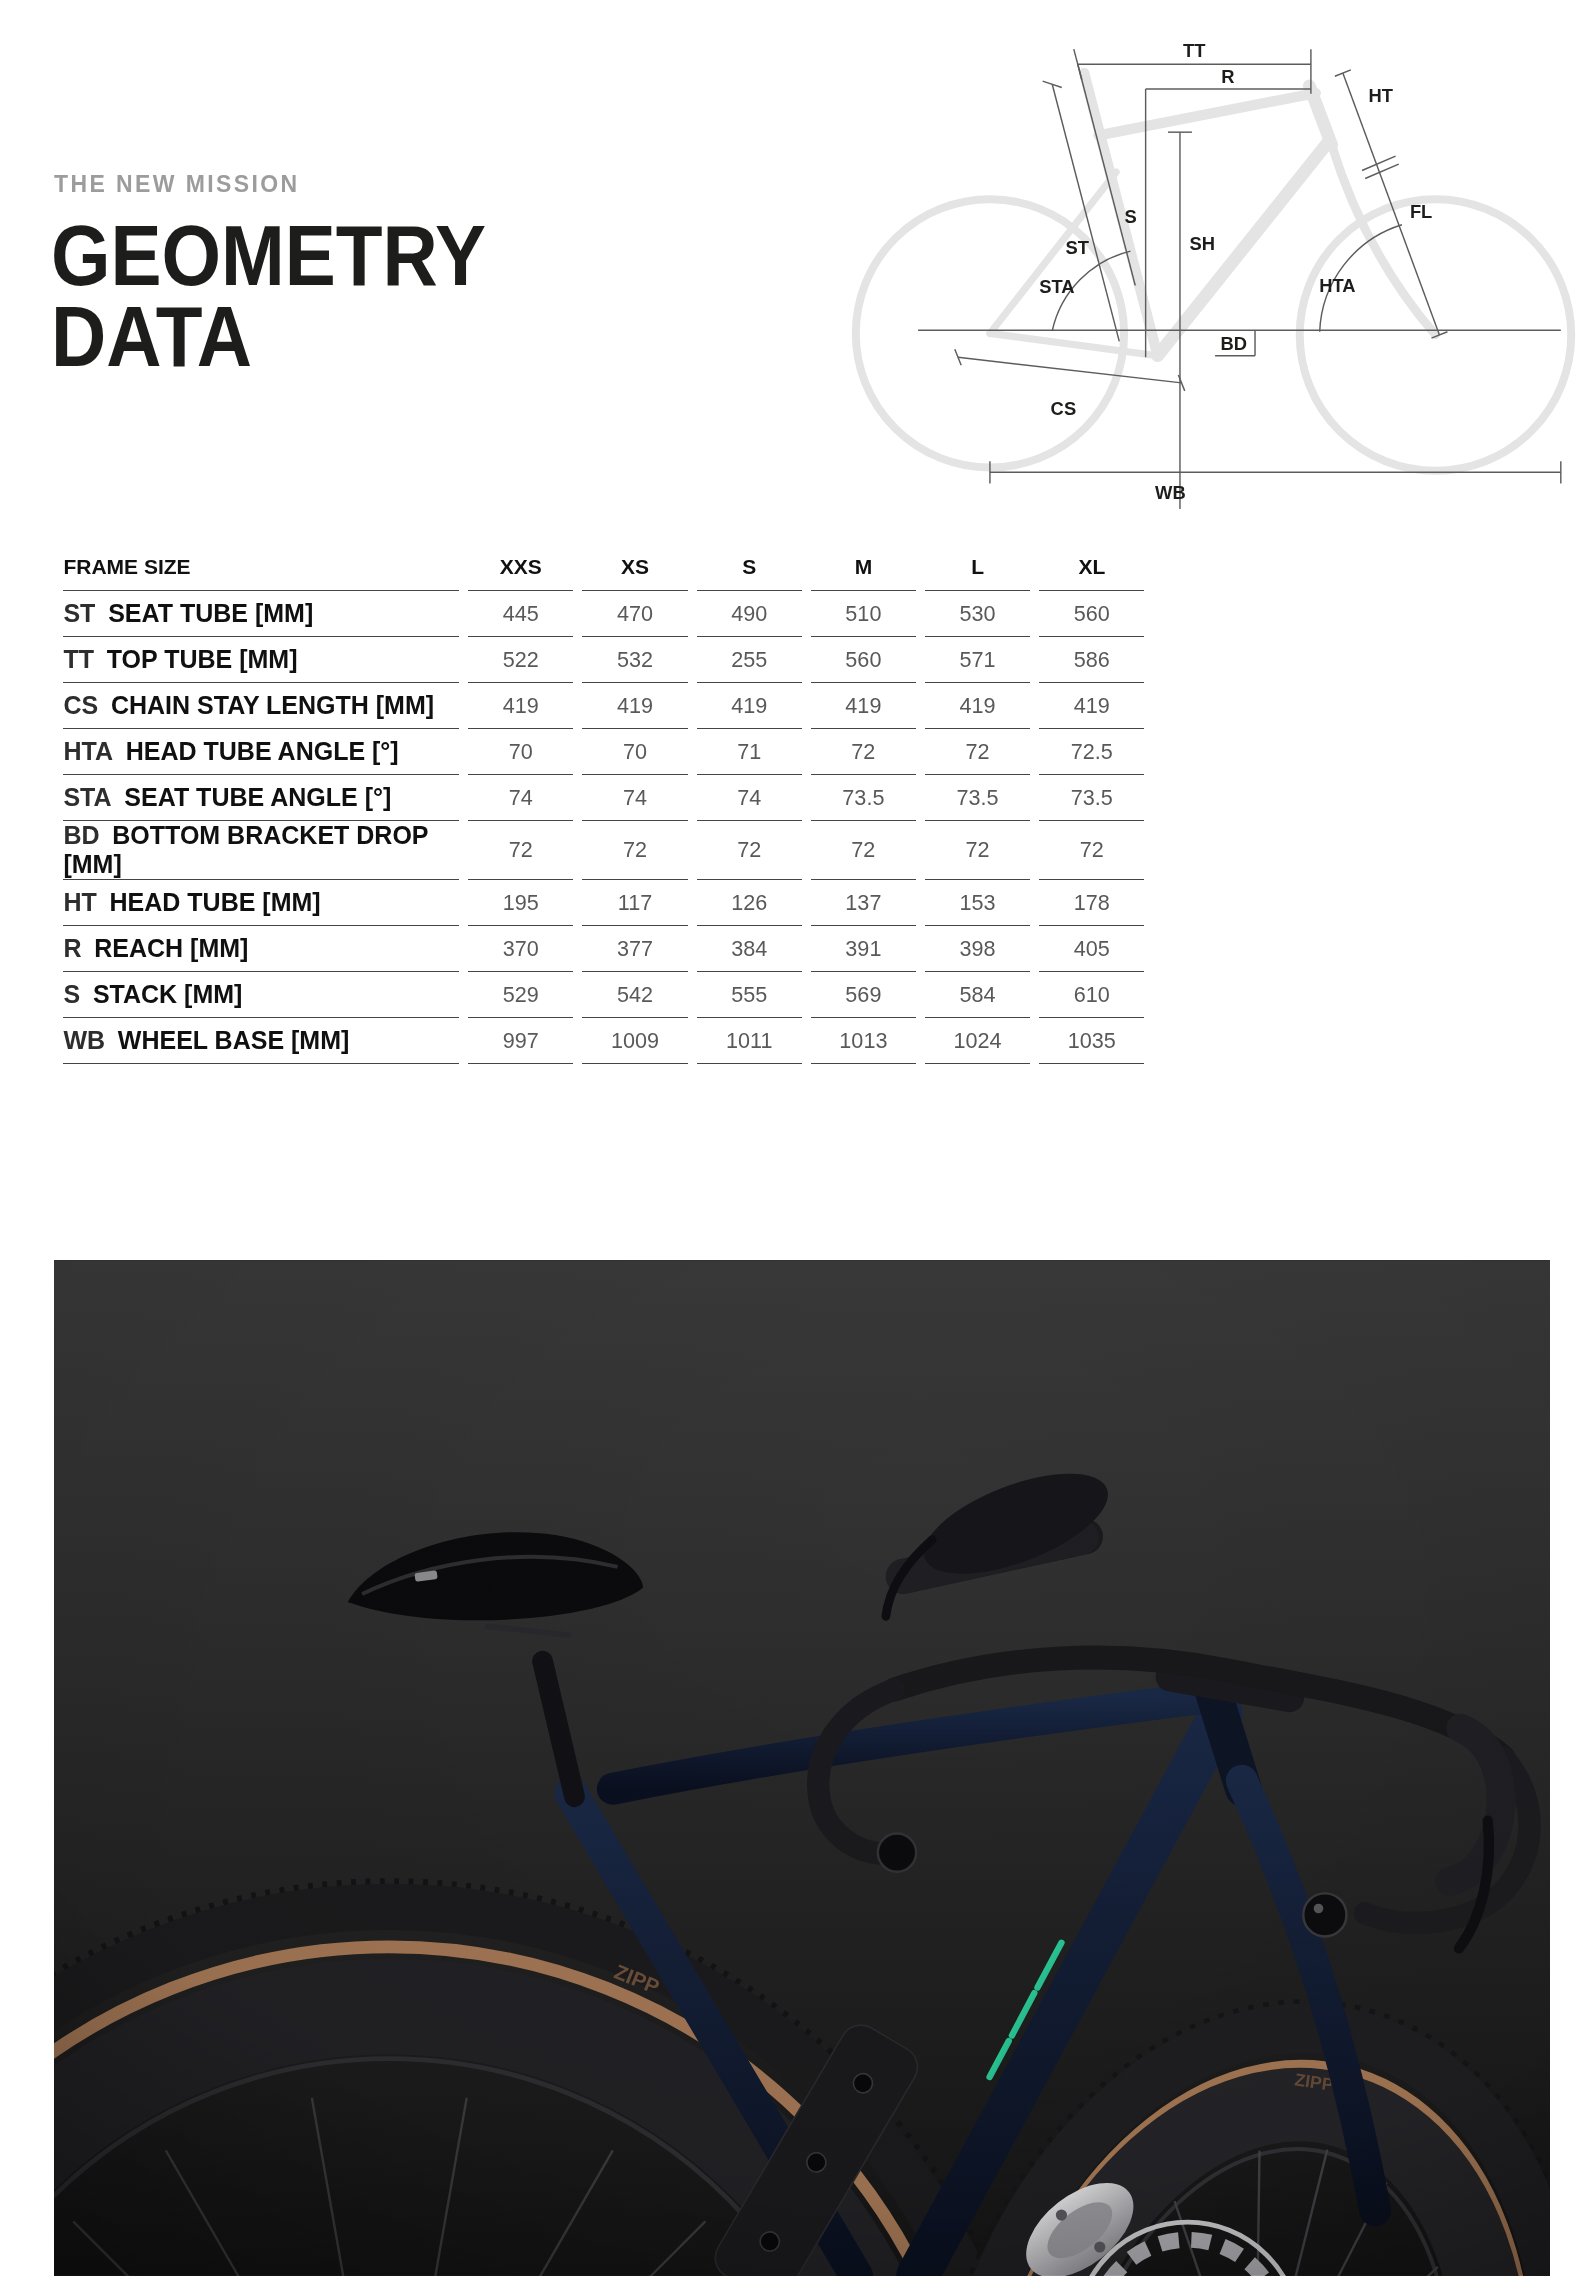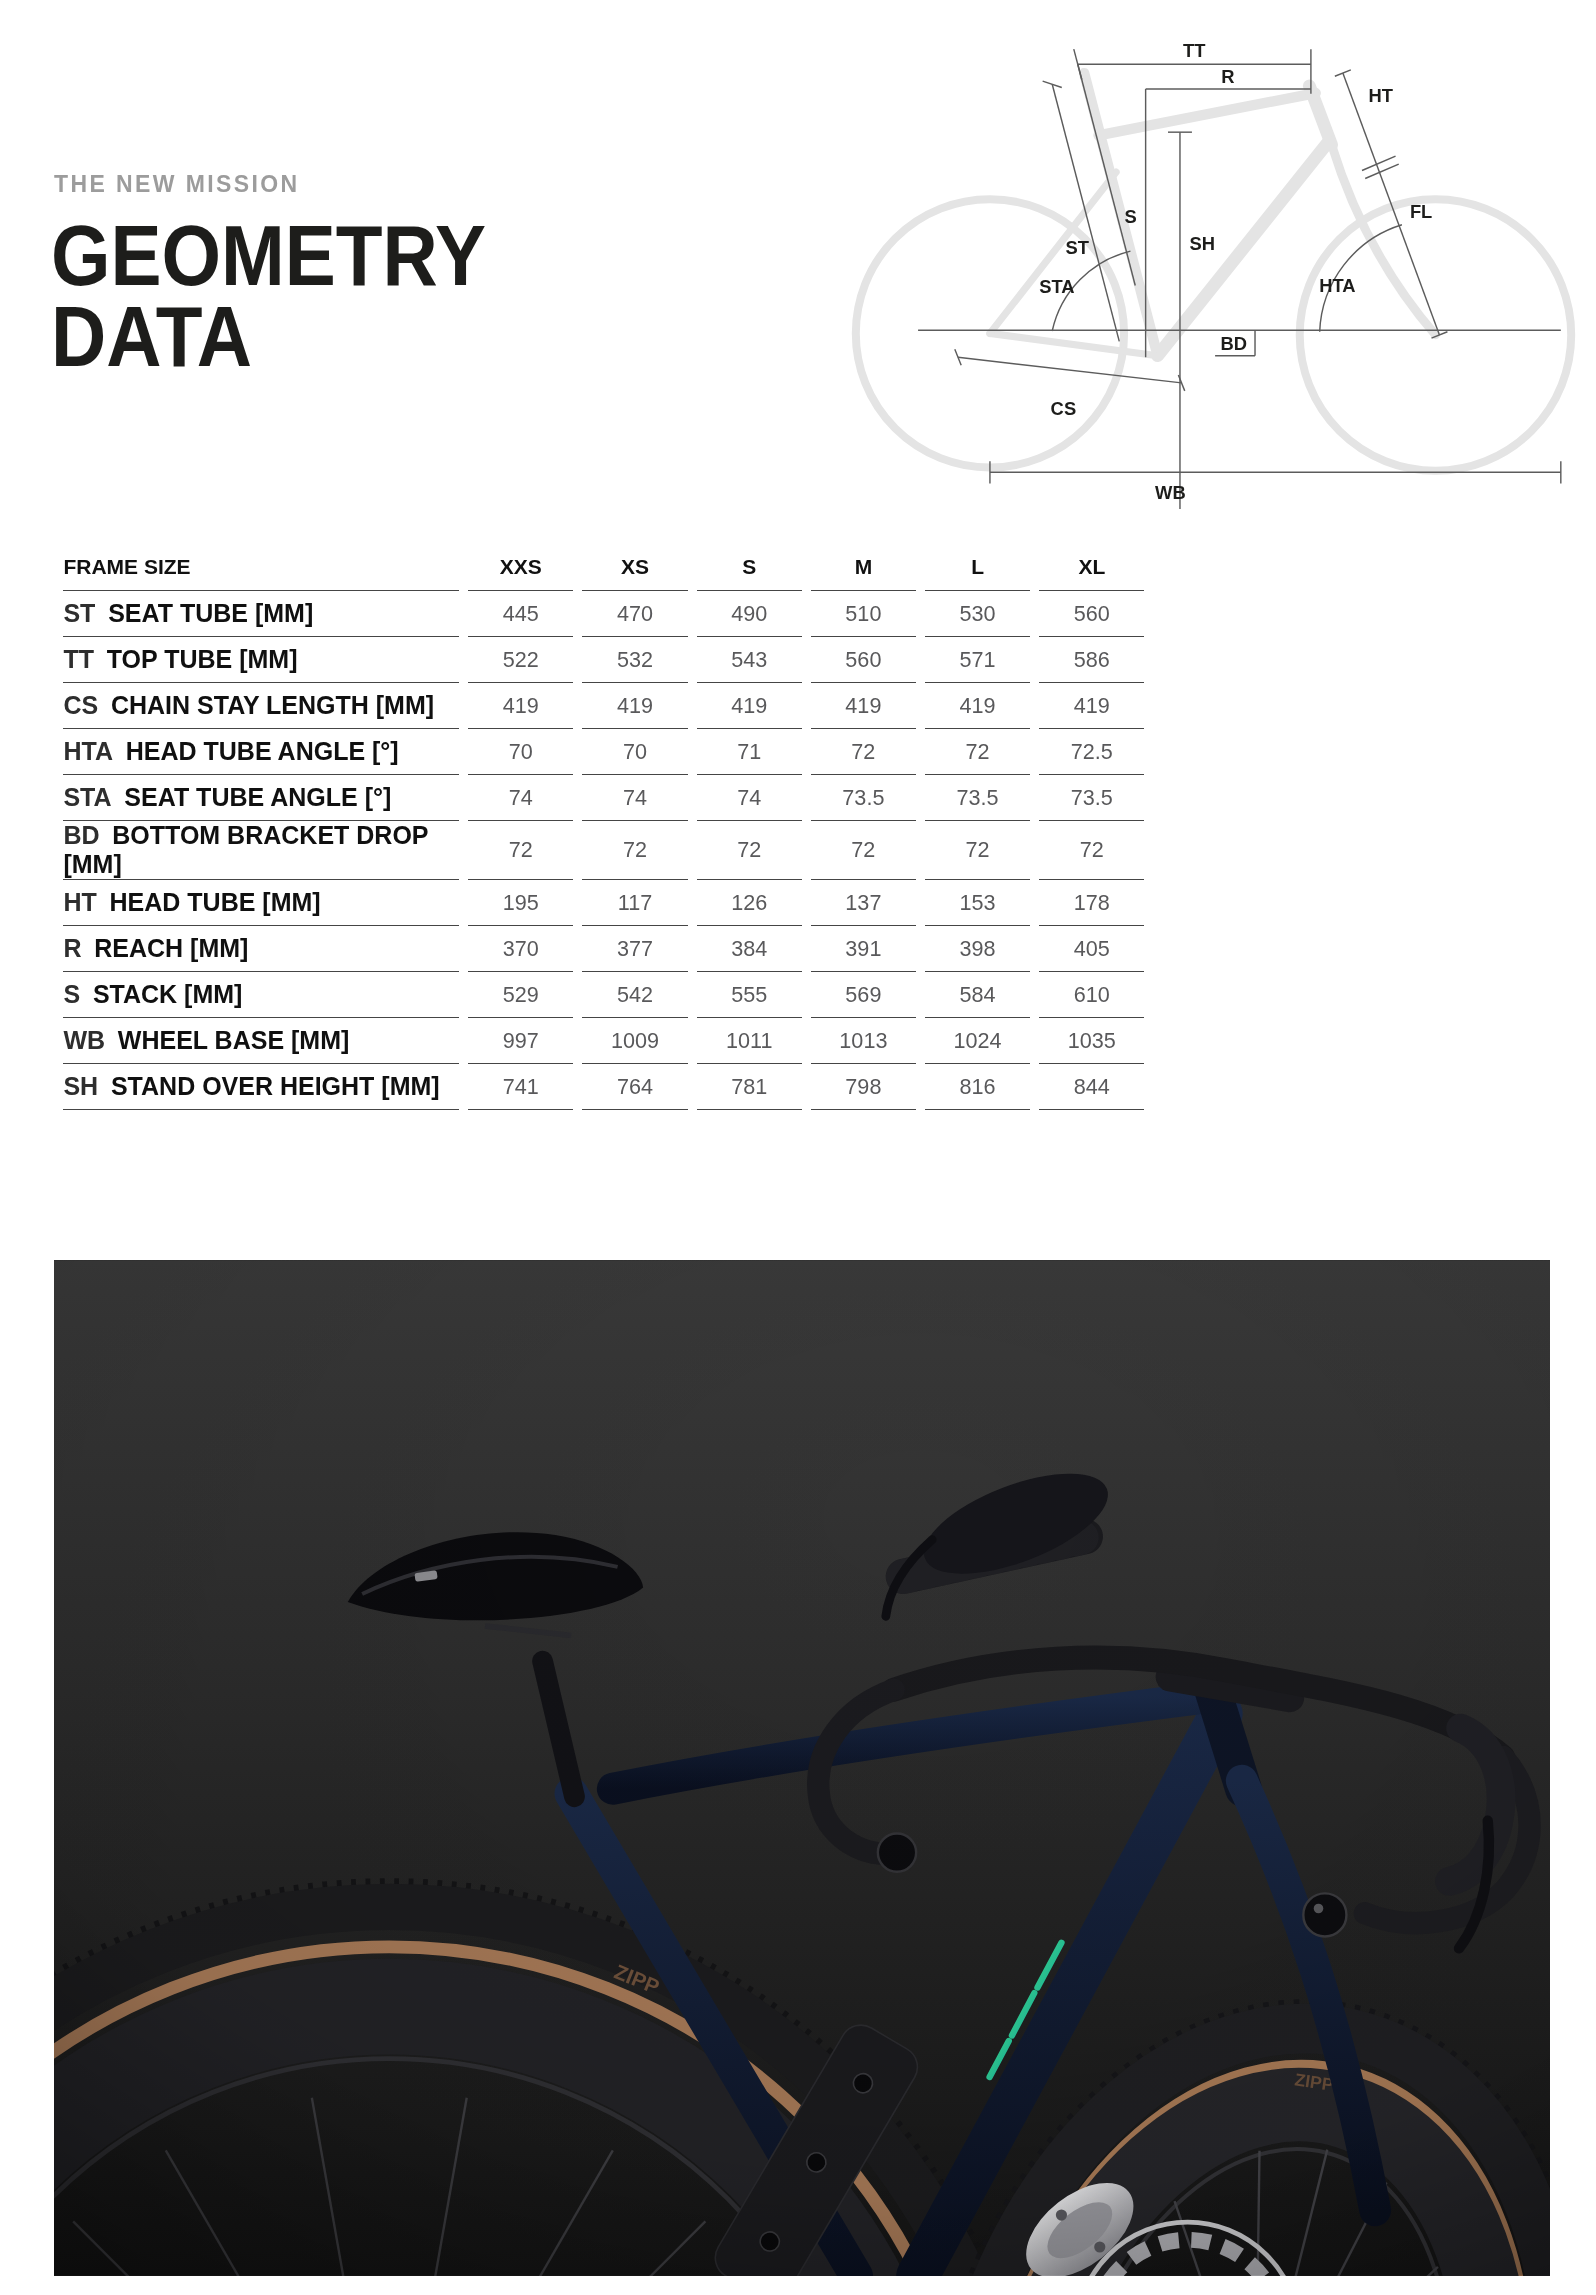--- a/index.html
+++ b/index.html
@@ -143,21 +143,21 @@
           <td>470</td>
           <td>490</td>
           <td>510</td>
           <td>530</td>
           <td>560</td>
         </tr>
         <tr>
           <td class="lbl"><span class="prefix">TT</span><span class="rowname">TOP TUBE [MM]</span></td>
           <td>522</td>
           <td>532</td>
-          <td>543</td>
+          <td>255</td>
           <td>560</td>
           <td>571</td>
           <td>586</td>
         </tr>
         <tr>
           <td class="lbl"><span class="prefix">CS</span><span class="rowname">CHAIN STAY LENGTH [MM]</span></td>
           <td>419</td>
           <td>419</td>
           <td>419</td>
           <td>419</td>
@@ -219,29 +219,20 @@
           <td>610</td>
         </tr>
         <tr>
           <td class="lbl"><span class="prefix">WB</span><span class="rowname">WHEEL BASE [MM]</span></td>
           <td>997</td>
           <td>1009</td>
           <td>1011</td>
           <td>1013</td>
           <td>1024</td>
           <td>1035</td>
-        </tr>
-        <tr>
-          <td class="lbl"><span class="prefix">SH</span><span class="rowname">STAND OVER HEIGHT [MM]</span></td>
-          <td>741</td>
-          <td>764</td>
-          <td>781</td>
-          <td>798</td>
-          <td>816</td>
-          <td>844</td>
         </tr>
       </tbody>
   </table>
 </div>
 
 <div class="photo">
 <svg width="1496" height="1016" viewBox="0 0 1874 1272" aria-hidden="true">
   <defs>
     <linearGradient id="bgGrad" x1="0" y1="0" x2="0" y2="1">
       <stop offset="0" stop-color="#3a3a3a"></stop>

